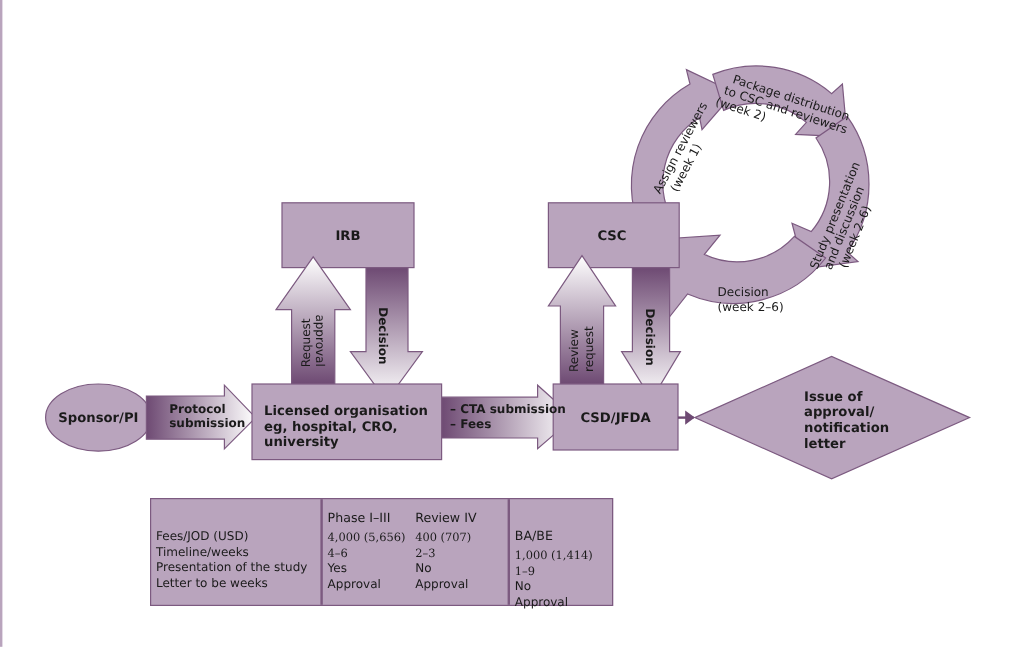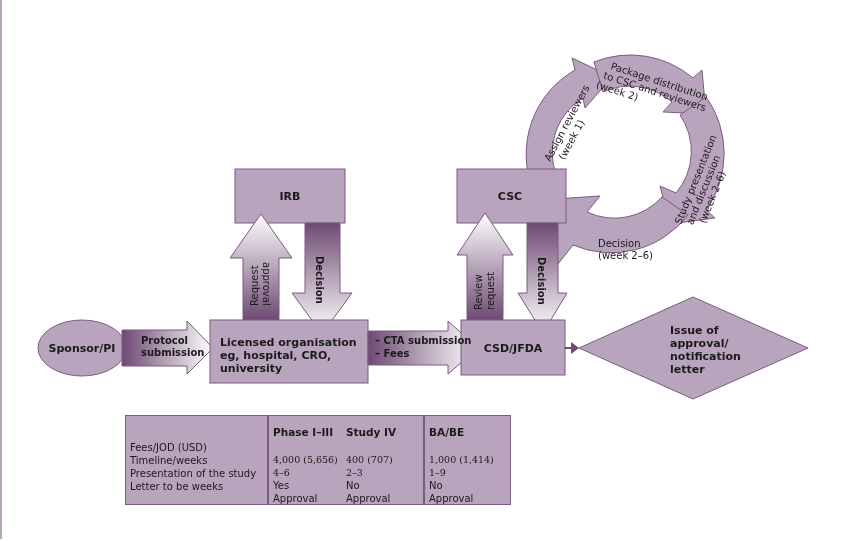--- a/index.html
+++ b/index.html
@@ -6,22 +6,22 @@
   body { width:850px; height:541px; position:relative; overflow:hidden; font-family:"DejaVu Sans", sans-serif; }
   .frame { position:absolute; left:0; top:0; width:848px; height:539px; border-left:2px solid #b9a4bd; border-right:2px solid #b9a4bd; }
   svg { position:absolute; left:0; top:0; }
   .lbl { font-family:"DejaVu Sans", sans-serif; fill:#1a1a1a; }
   .b { font-weight:bold; }
   .tbl { position:absolute; left:125px; top:415px; width:386px; height:90px; background:#b9a4bd; border:1px solid #7c5a80; box-sizing:border-box; display:flex; font-family:"DejaVu Sans", sans-serif; font-size:10px; color:#1a1a1a; line-height:13px; }
   .tcol { box-sizing:border-box; padding:6px 4px 0 4px; }
   .tcol.c0 { width:143px; border-right:2px solid #7c5a80; padding-top:25px; }
   .tcol.c1 { width:156px; border-right:2px solid #7c5a80; display:flex; padding-top:10px; }
   .tcol.c1 > div { width:78px; }
-  .tcol.c2 { flex:1; padding-top:10px; }
-  .th { font-weight:bold; font-size:10.5px; margin-bottom:14px; display:block; }
+  .tcol.c2 { flex:1; padding-top:25px; }
+  .th { font-weight:normal; font-size:10.5px; margin-bottom:3px; display:block; }
   .serif { font-family:"DejaVu Serif", serif; font-size:9.5px; }
   .cell { display:block; white-space:nowrap; }
 </style>
 </head>
 <body>
 
 <div class="frame"></div>
 
 <svg width="850" height="541" viewBox="0 0 850 541">
   <defs>
@@ -135,21 +135,21 @@
   </div>
   <div class="tcol c1">
     <div>
       <span class="th">Phase I–III</span>
       <span class="cell serif">4,000 (5,656)</span>
       <span class="cell serif">4–6</span>
       <span class="cell">Yes</span>
       <span class="cell">Approval</span>
     </div>
     <div>
-      <span class="th">Study IV</span>
+      <span class="th">Review IV</span>
       <span class="cell serif">400 (707)</span>
       <span class="cell serif">2–3</span>
       <span class="cell">No</span>
       <span class="cell">Approval</span>
     </div>
   </div>
   <div class="tcol c2">
     <span class="th">BA/BE</span>
     <span class="cell serif">1,000 (1,414)</span>
     <span class="cell serif">1–9</span>

